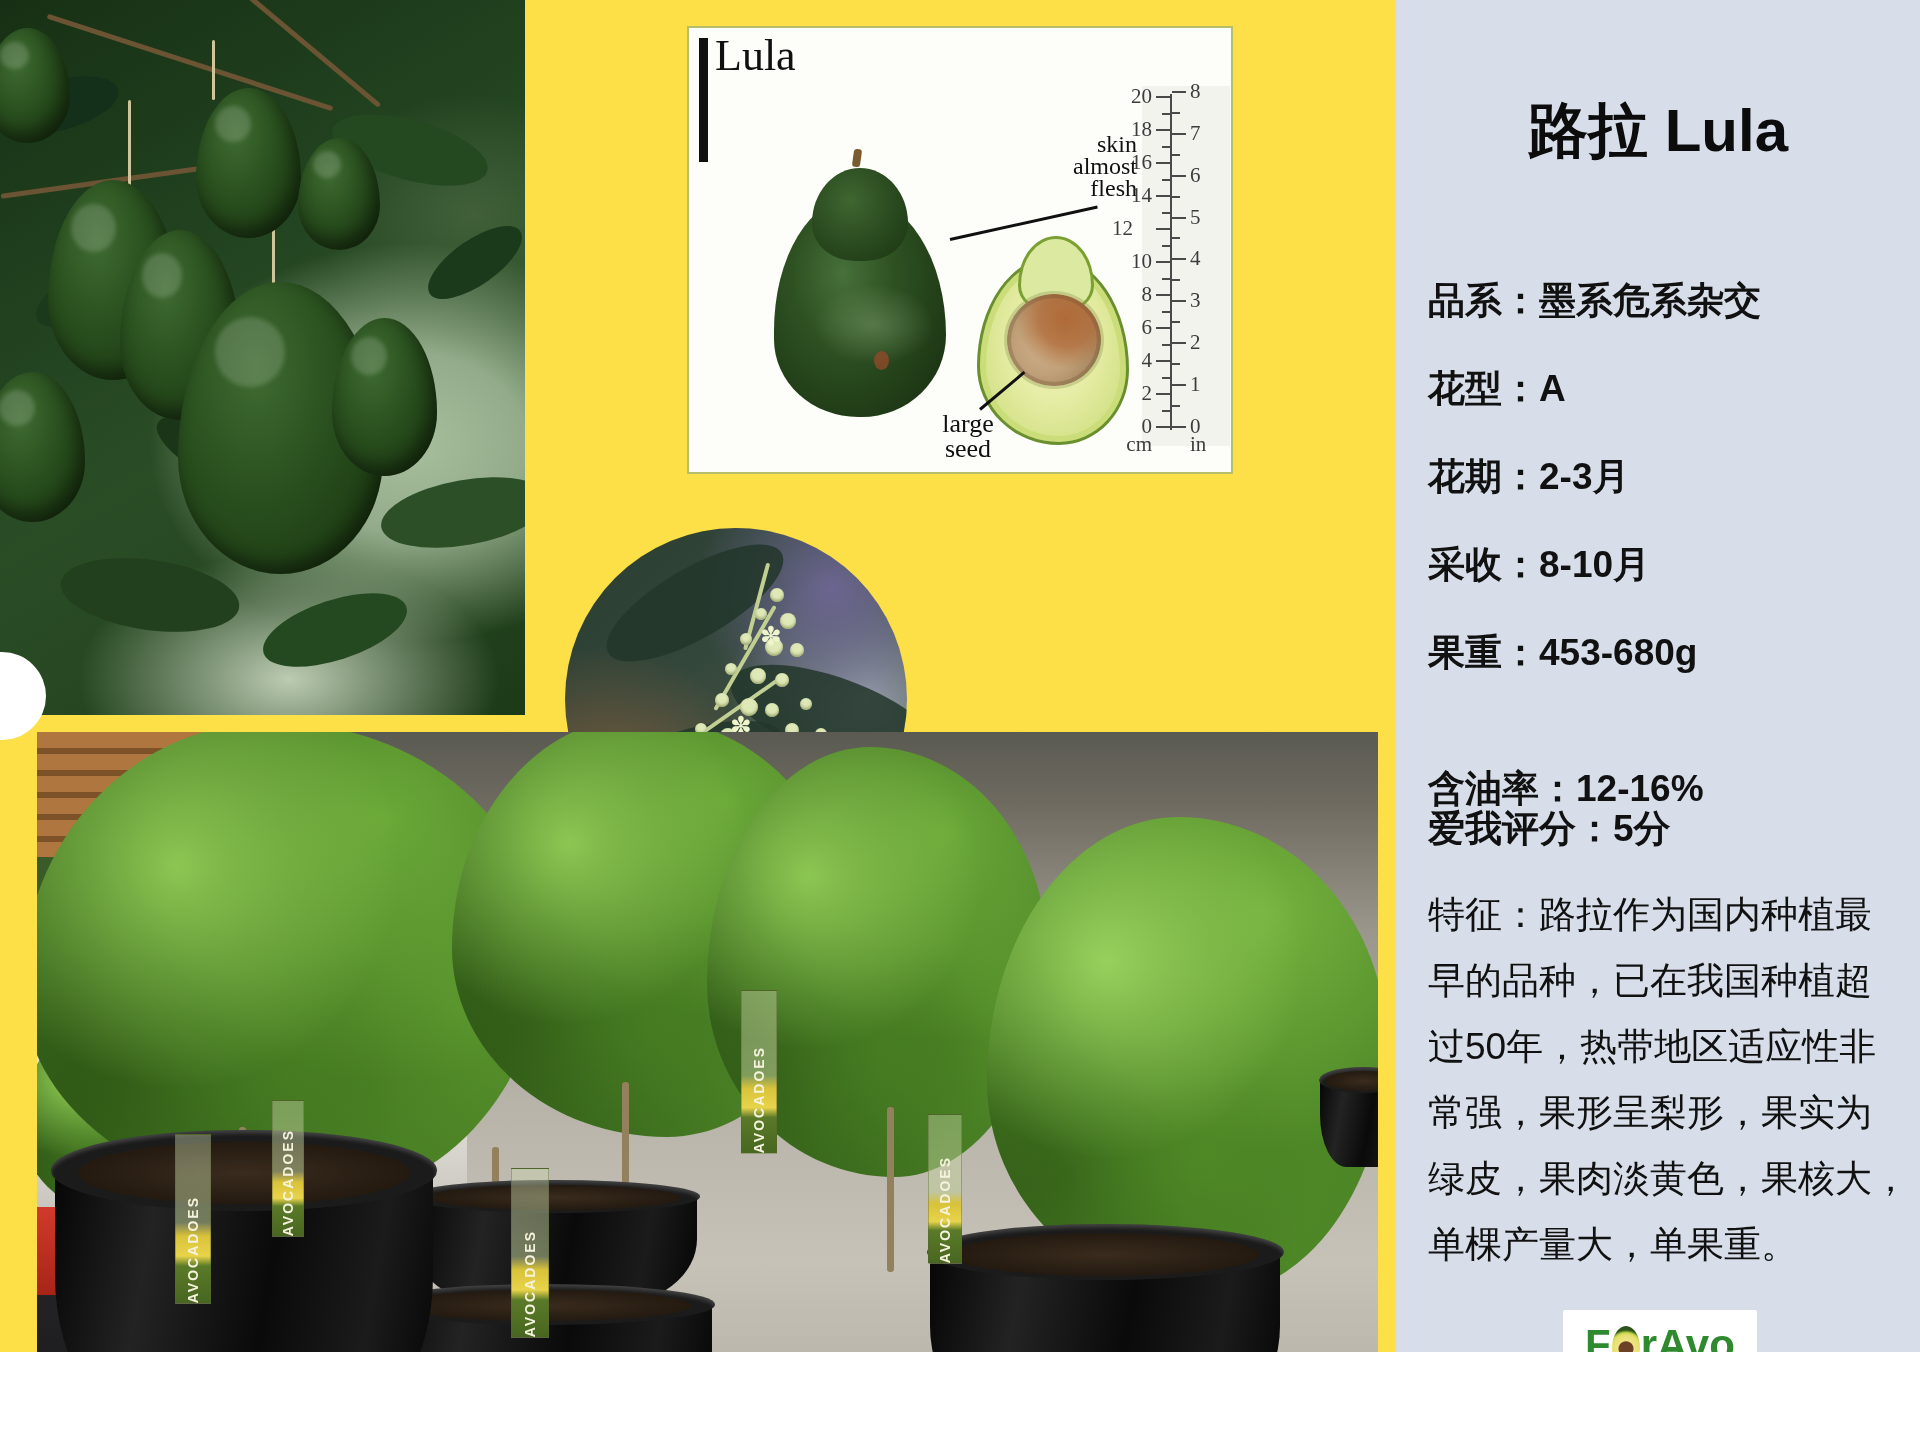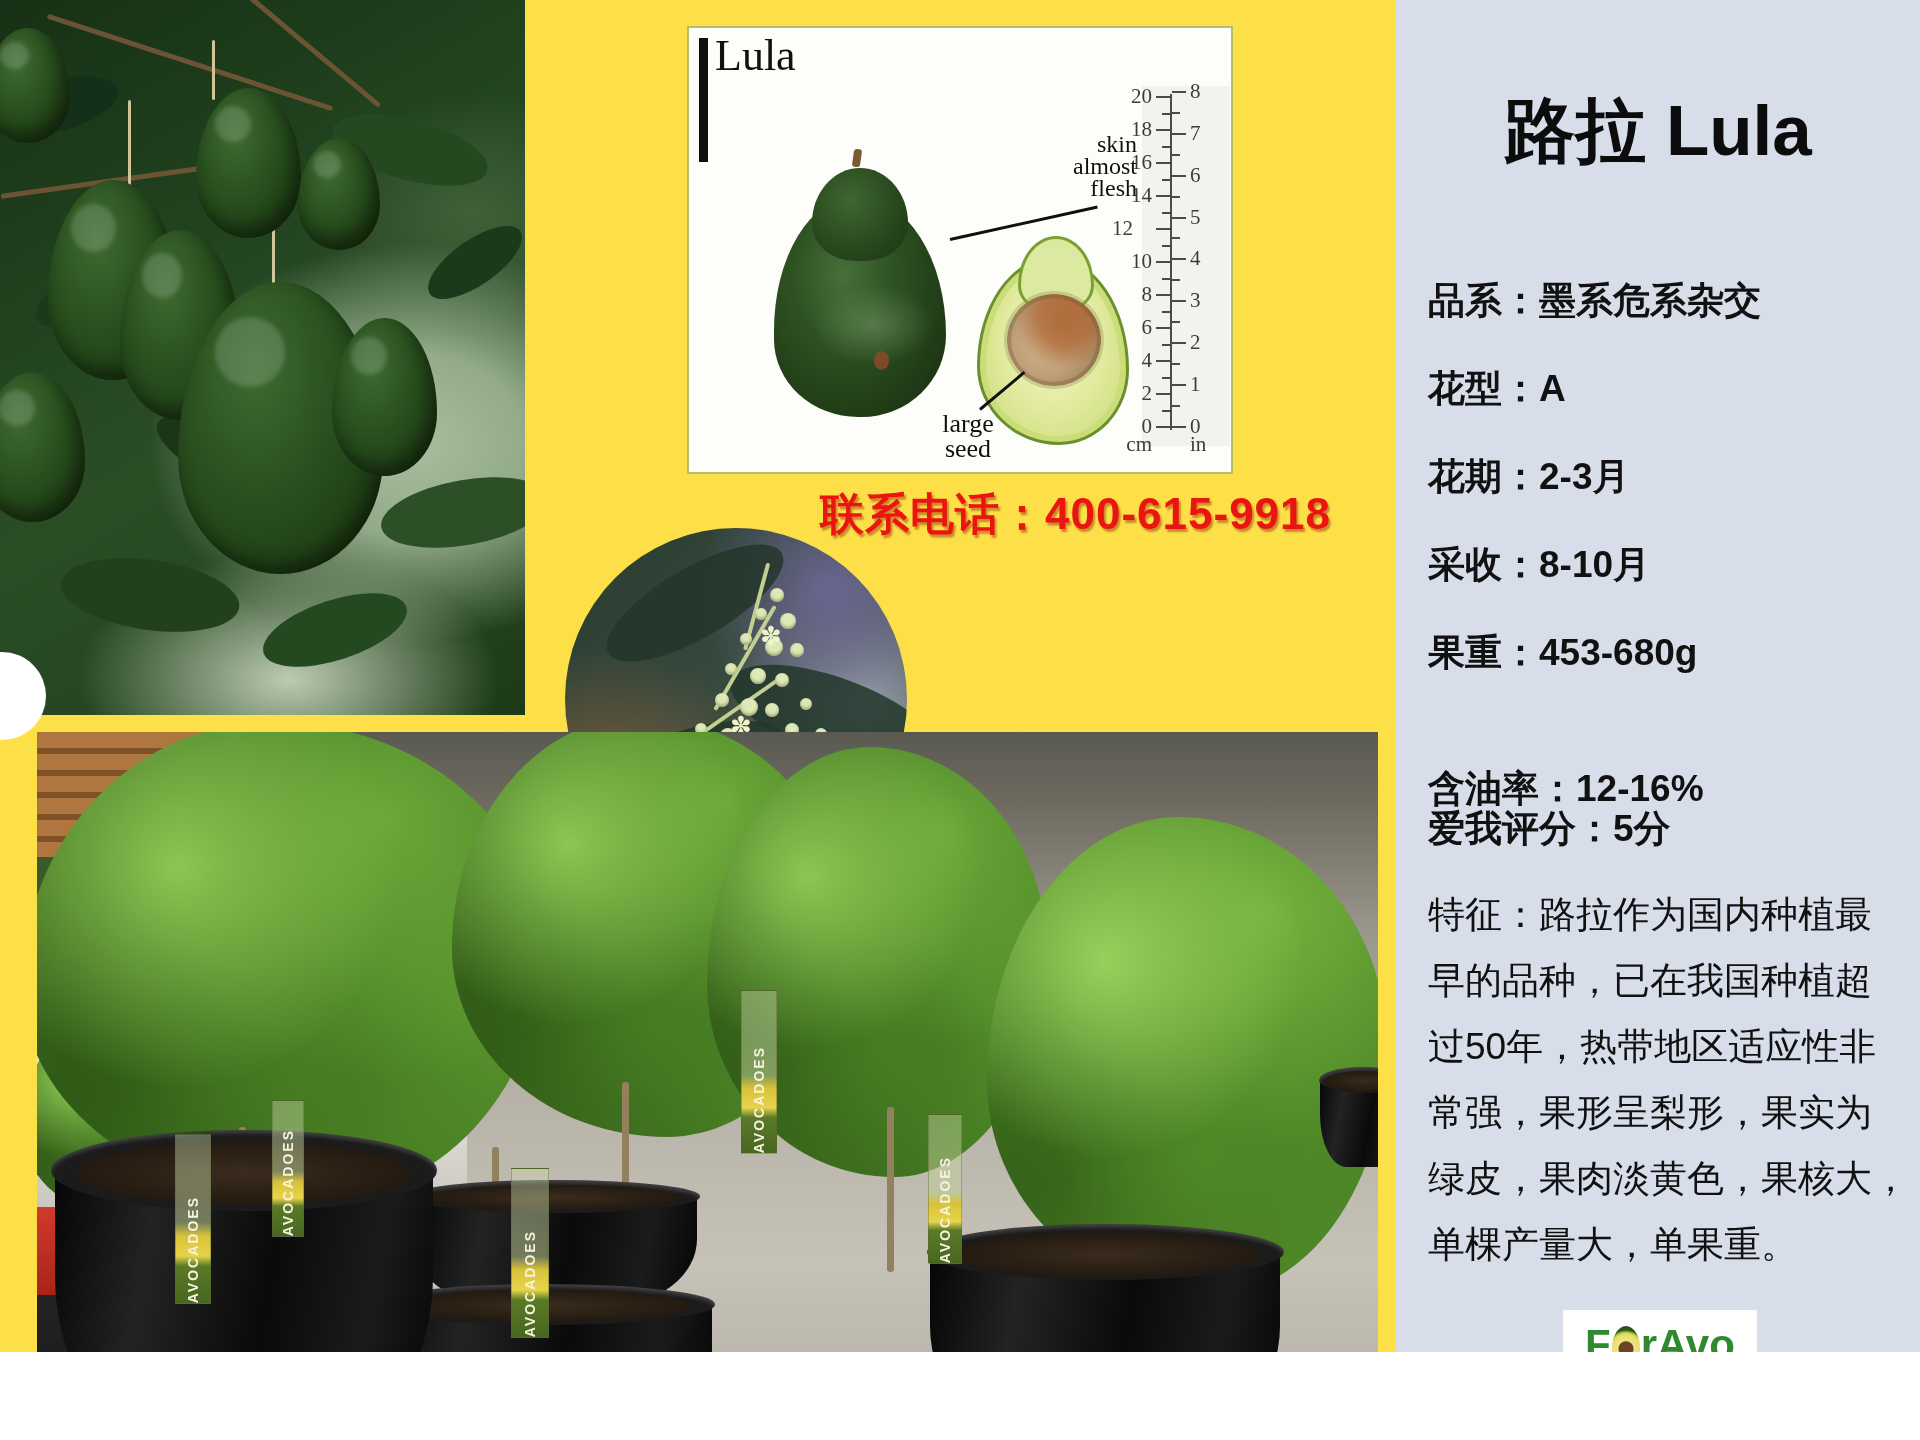--- a/index.html
+++ b/index.html
@@ -100,21 +100,21 @@
   .pot .soil{position:absolute;left:6%;right:6%;top:4%;height:20%;border-radius:50%;
     background:radial-gradient(#3a2c1e 0%,#241a10 70%,#17100a 100%);}
   .tag{position:absolute;display:flex;align-items:flex-end;justify-content:center;
     background:linear-gradient(180deg, rgba(205,215,175,.4) 0%, rgba(190,205,150,.55) 52%, #d8c23a 60%, #e8d44a 72%, #5a7a28 78%, #486620 100%);
     border:1px solid rgba(90,100,50,.4);}
   .tag span{writing-mode:vertical-rl;transform:rotate(180deg);color:#f5f2dd;font-weight:700;
     font-size:14px;letter-spacing:2px;padding-bottom:20px;}
 
   
   .panel{position:absolute;left:1396px;top:0;width:524px;height:1440px;background:#d7dee9;}
-  .panel-title{position:absolute;left:0;top:76px;width:100%;text-align:center;font-size:71px;font-weight:800;
+  .panel-title{position:absolute;left:0;top:76px;width:100%;text-align:center;font-size:60px;font-weight:800;
     color:#0c0c0c;line-height:110px;white-space:nowrap;}
   .spec{position:absolute;left:32px;font-size:37px;font-weight:700;color:#111;white-space:nowrap;}
   .desc{position:absolute;left:32px;font-size:37px;font-weight:400;color:#111;white-space:nowrap;}
   .logo-box{position:absolute;left:167px;top:1310px;width:194px;height:104px;background:#ffffff;border-radius:2px;
     display:flex;flex-direction:column;align-items:center;justify-content:center;}
   .logo-row{font-size:42px;font-weight:800;color:#2f8a2f;line-height:44px;display:flex;align-items:center;}
   .avo-o{display:inline-block;width:28px;height:38px;margin:0 1px;
     border-radius:50% 50% 50% 50%/58% 58% 42% 42%;
     background:radial-gradient(circle at 50% 60%, #6b4226 0%, #6b4226 26%, #efe584 30%, #e6df6e 52%, #c6d64a 60%, #2e5a1a 70%, #1f4212 100%);}
   .logo-tagline{display:flex;align-items:center;gap:7px;color:#2f8a2f;font-size:22px;font-weight:700;margin-top:4px;}
@@ -231,21 +231,20 @@
         <div class="tick" style="left: 483px; top: 356.1px; width: 14px;"></div>
         <div class="tick" style="left: 483px; top: 377px; width: 8px;"></div>
         <div class="rlabel" style="left: 501px; top: 344.1px;">1</div>
         <div class="tick" style="left: 483px; top: 398px; width: 14px;"></div>
         <div class="rlabel" style="left: 501px; top: 386px;">0</div>
         <div class="rlabel" style="left: 423px; top: 404px; width: 40px; text-align: right;">cm</div>
         <div class="rlabel" style="left: 501px; top: 404px;">in</div>
       </div>
   </div>
 
-  <div class="phone">联系电话：400-615-9918</div>
 
   <div class="flower-circle" id="flowerCircle">
       <div class="fcleaf" style="left: 30px; top: 40px; width: 200px; height: 70px; transform: rotate(-30deg);"></div>
       <div class="fcleaf" style="left: 160px; top: 150px; width: 220px; height: 80px; transform: rotate(20deg);"></div>
       <div class="fcleaf" style="left: 40px; top: 200px; width: 180px; height: 60px; transform: rotate(-15deg);"></div>
       <div class="fcstem" style="left: 70px; top: 250px; width: 180px; transform: rotate(-35deg);"></div>
       <div class="fcstem" style="left: 150px; top: 180px; width: 120px; transform: rotate(-60deg);"></div>
       <div class="fcstem" style="left: 180px; top: 120px; width: 90px; transform: rotate(-75deg);"></div>
       <div class="bud" style="left: 205px; top: 60px; width: 14px; height: 14px;"></div>
       <div class="bud" style="left: 190px; top: 80px; width: 12px; height: 12px;"></div>

